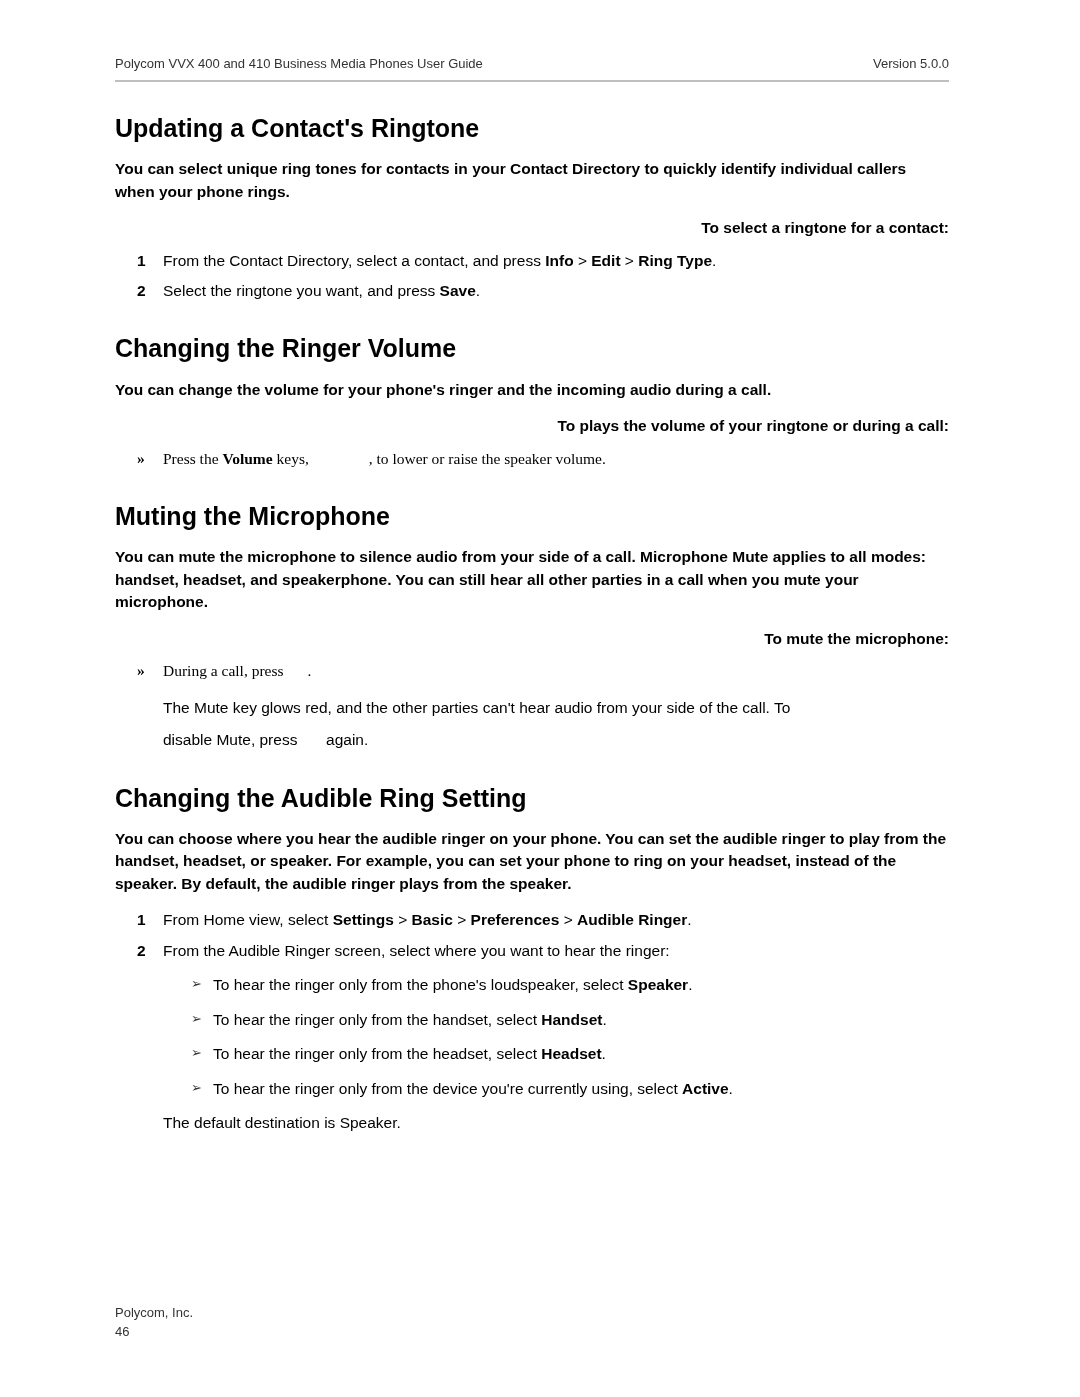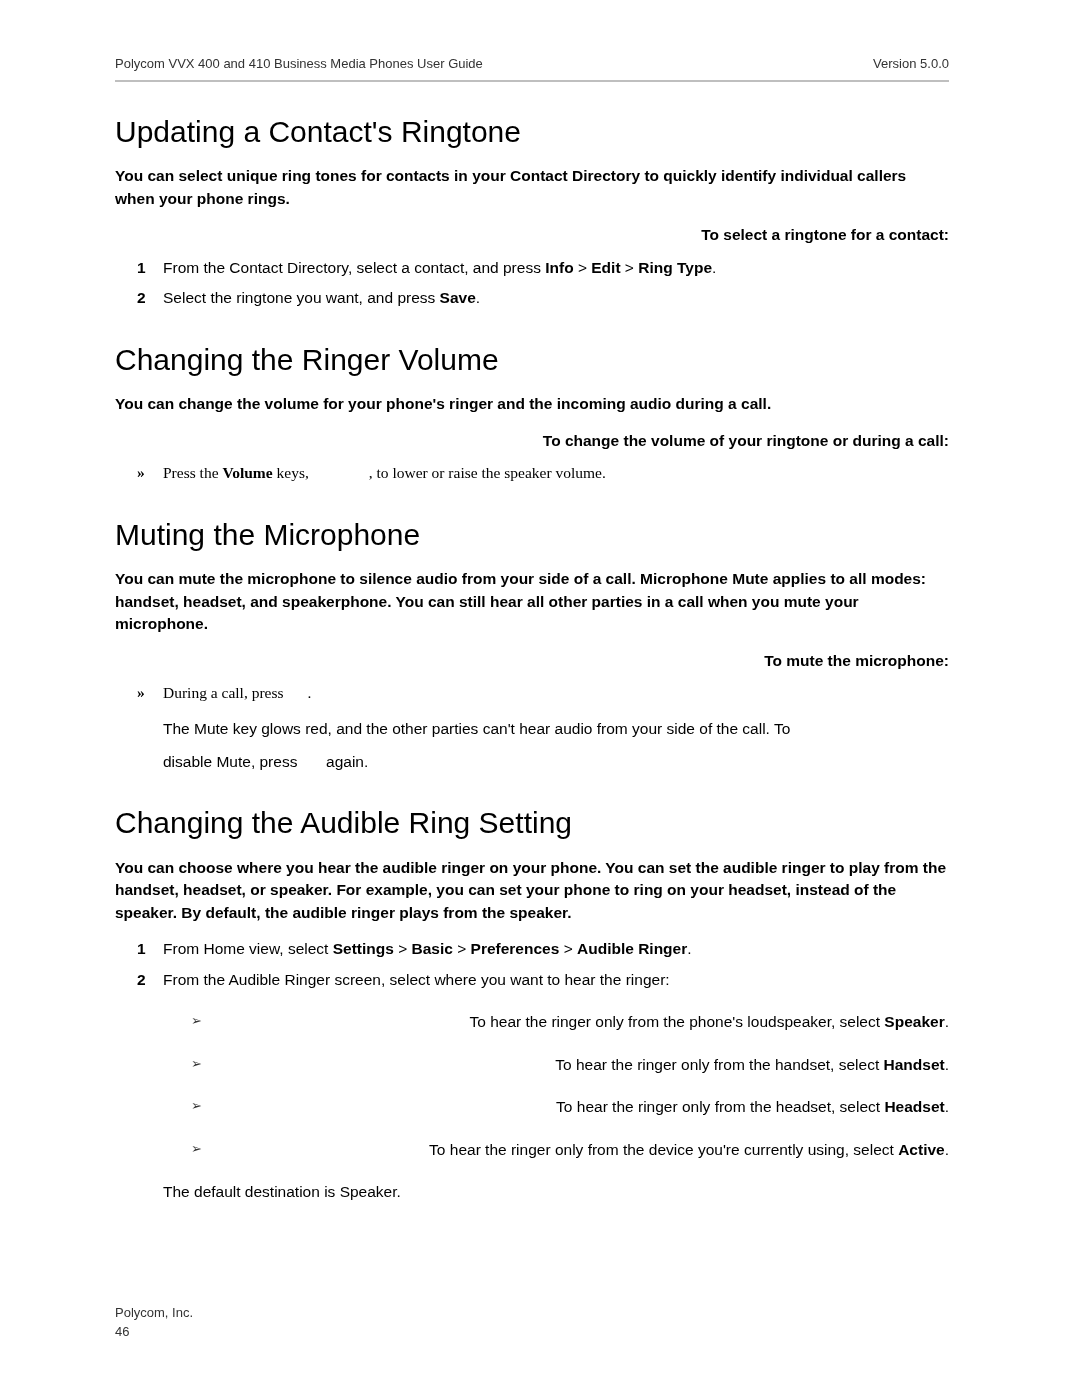--- a/index.html
+++ b/index.html
@@ -24,22 +24,22 @@
     font-size: 13px;
     color: #333;
     margin-bottom: 6px;
   }
   .hr {
     border: none;
     border-top: 2px solid #bfbfbf;
     margin: 0 0 24px 0;
   }
   h2 {
-    font-size: 30px;
-    font-weight: normal;
+    font-size: 25px;
+    font-weight: bold;
     margin: 28px 0 12px 0;
     color: #000;
   }
   p.body {
     margin: 0 0 14px 0;
     font-weight: bold;
   }
   p.lead {
     font-weight: bold;
     margin: 14px 0 10px 0;
@@ -78,22 +78,21 @@
     font-weight: bold;
   }
   ul.chev {
     list-style: none;
     padding: 0;
     margin: 6px 0 10px 28px;
   }
   ul.chev > li {
     position: relative;
     padding-left: 22px;
-    margin: 20px 0;
-    text-align: right;
+    margin: 12px 0;
   }
   ul.chev > li::before {
     content: "➢";
     position: absolute;
     left: 0;
     color: #333;
     font-size: 13px;
     top: 1px;
   }
   .sub-indent {
@@ -142,21 +141,21 @@
       <span>From the Contact Directory, select a contact, and press </span><b>Info</b><span> &gt; </span><b>Edit</b><span> &gt; </span><b>Ring Type</b><span>.</span>
     </li>
     <li>
       <span class="num-marker">2</span>
       <span>Select the ringtone you want, and press </span><b>Save</b><span>.</span>
     </li>
   </ol>
 
   <h2>Changing the Ringer Volume</h2>
   <p class="body">You can change the volume for your phone's ringer and the incoming audio during a call.</p>
-  <p class="lead">To change the volume of your ringtone or during a call:</p>
+  <p class="lead">To plays the volume of your ringtone or during a call:</p>
   <ul class="raquo">
     <li>
       <span>Press the </span><b>Volume</b><span> keys, </span><span class="icon-gap"></span><span>, to lower or raise the speaker volume.</span>
     </li>
   </ul>
 
   <h2>Muting the Microphone</h2>
   <p class="body">You can mute the microphone to silence audio from your side of a call. Microphone Mute applies to all modes: handset, headset, and speakerphone. You can still hear all other parties in a call when you mute your microphone.</p>
   <p class="lead">To mute the microphone:</p>
   <ul class="raquo">

